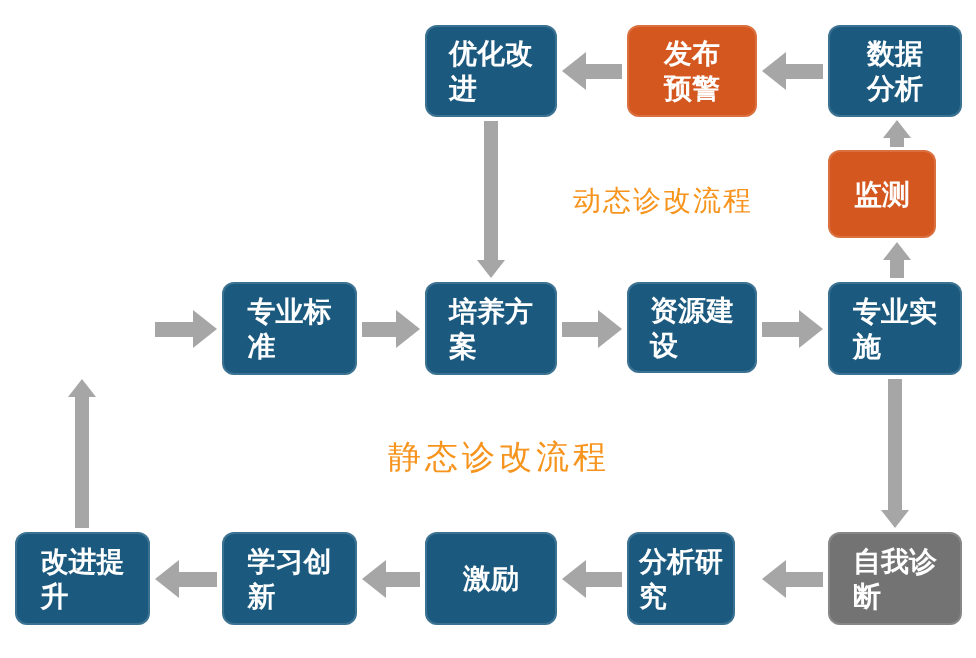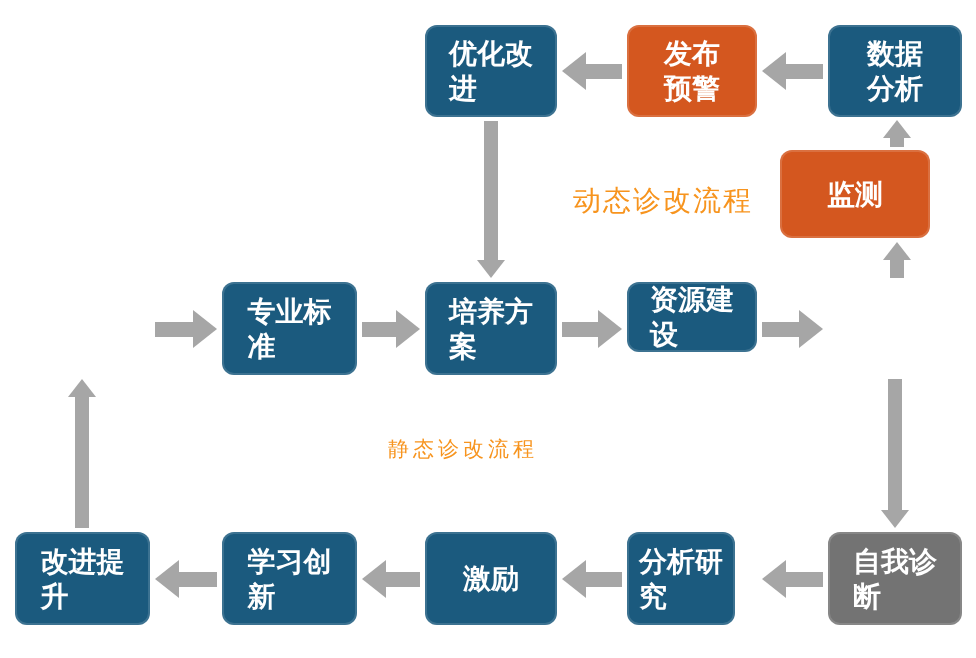--- a/index.html
+++ b/index.html
@@ -12,21 +12,21 @@
     color:#ffffff;font-weight:bold;font-size:28px;line-height:1.25;text-align:left;
     box-shadow:inset 0 0 0 2px rgba(255,255,255,0.15);
   }
   .node-label{white-space:pre-line;}
   .blue{background:#1b5a7e;}
   .orange{background:#d4571f;}
   .red{background:#737373;}
 
   .flow-label{position:absolute;color:#f7941e;font-weight:normal;white-space:nowrap;}
   .flow-label.dynamic{font-size:28px;letter-spacing:2px;}
-  .flow-label.static{font-size:21px;letter-spacing:4px;}
+  .flow-label.static{font-size:33px;letter-spacing:4px;}
 
   .arrow{position:absolute;display:flex;}
   .arrow .shaft{background:#a6a6a6;}
   .arrow.right{flex-direction:row;align-items:center;}
   .arrow.right .shaft{flex:1 1 auto;height:15px;}
   .arrow.right .head{flex:0 0 auto;width:0;height:0;border-top:19px solid transparent;border-bottom:19px solid transparent;border-left:24px solid #a6a6a6;}
   .arrow.left{flex-direction:row;align-items:center;}
   .arrow.left .head{flex:0 0 auto;width:0;height:0;border-top:19px solid transparent;border-bottom:19px solid transparent;border-right:24px solid #a6a6a6;}
   .arrow.left .shaft{flex:1 1 auto;height:15px;}
   .arrow.up{flex-direction:column;align-items:center;}
@@ -47,35 +47,39 @@
   </div>
   <div class="node orange" style="left:627px;top:25px;width:130px;height:92px">
     <span class="node-label">发布
 预警</span>
   </div>
   <div class="node blue" style="left:828px;top:25px;width:134px;height:92px">
     <span class="node-label">数据
 分析</span>
   </div>
 
-  <div class="node orange" style="left:780px;top:150px;width:150px;height:88px">
+  <div class="node orange" style="left:828px;top:150px;width:108px;height:88px">
     <span class="node-label">监测</span>
   </div>
 
   <div class="node blue" style="left:222px;top:282px;width:135px;height:93px">
     <span class="node-label">专业标
 准</span>
   </div>
   <div class="node blue" style="left:425px;top:282px;width:132px;height:93px">
     <span class="node-label">培养方
 案</span>
   </div>
-  <div class="node blue" style="left:627px;top:282px;width:130px;height:70px">
+  <div class="node blue" style="left:627px;top:282px;width:130px;height:91px">
     <span class="node-label">资源建
 设</span>
+  </div>
+  <div class="node blue" style="left:828px;top:282px;width:134px;height:93px">
+    <span class="node-label">专业实
+施</span>
   </div>
 
   <div class="node blue" style="left:15px;top:532px;width:135px;height:93px">
     <span class="node-label">改进提
 升</span>
   </div>
   <div class="node blue" style="left:222px;top:532px;width:135px;height:93px">
     <span class="node-label">学习创
 新</span>
   </div>

